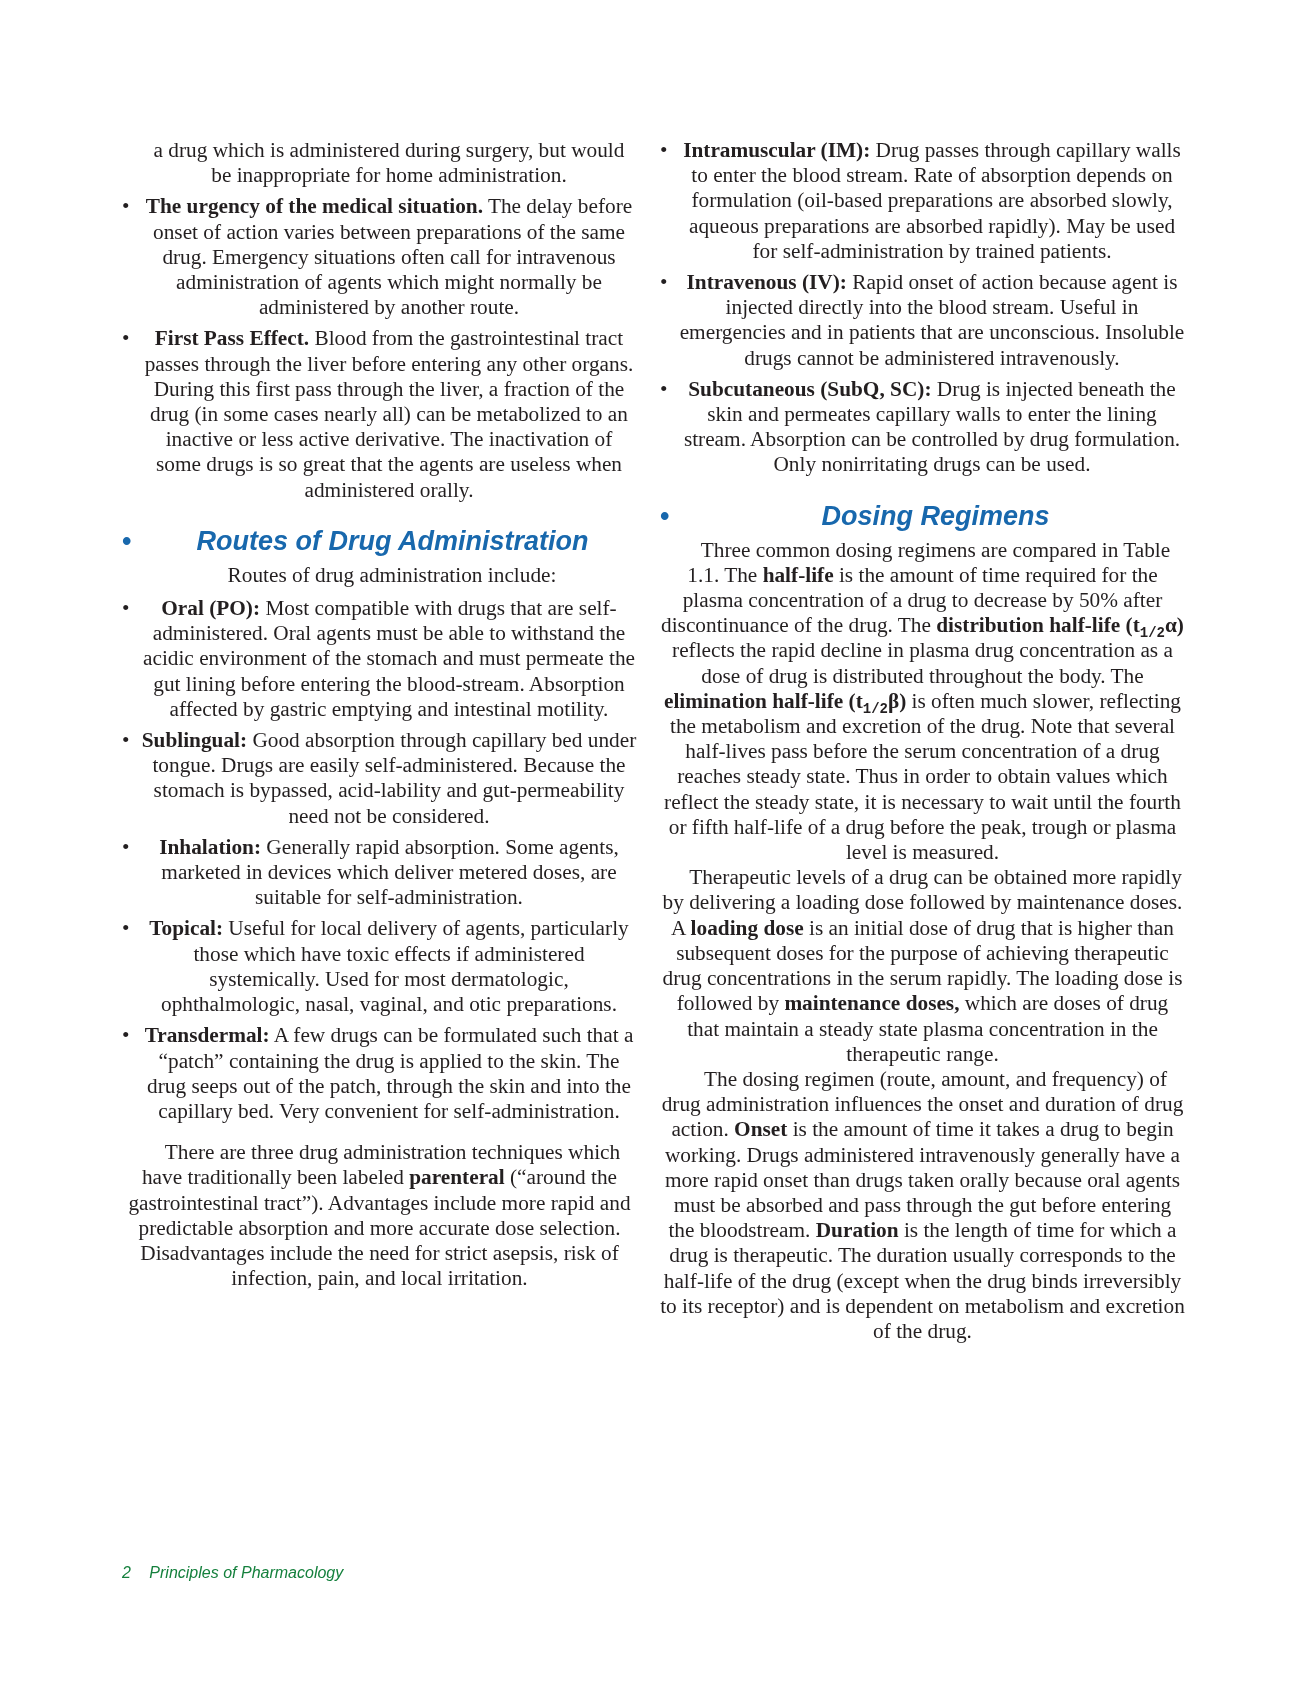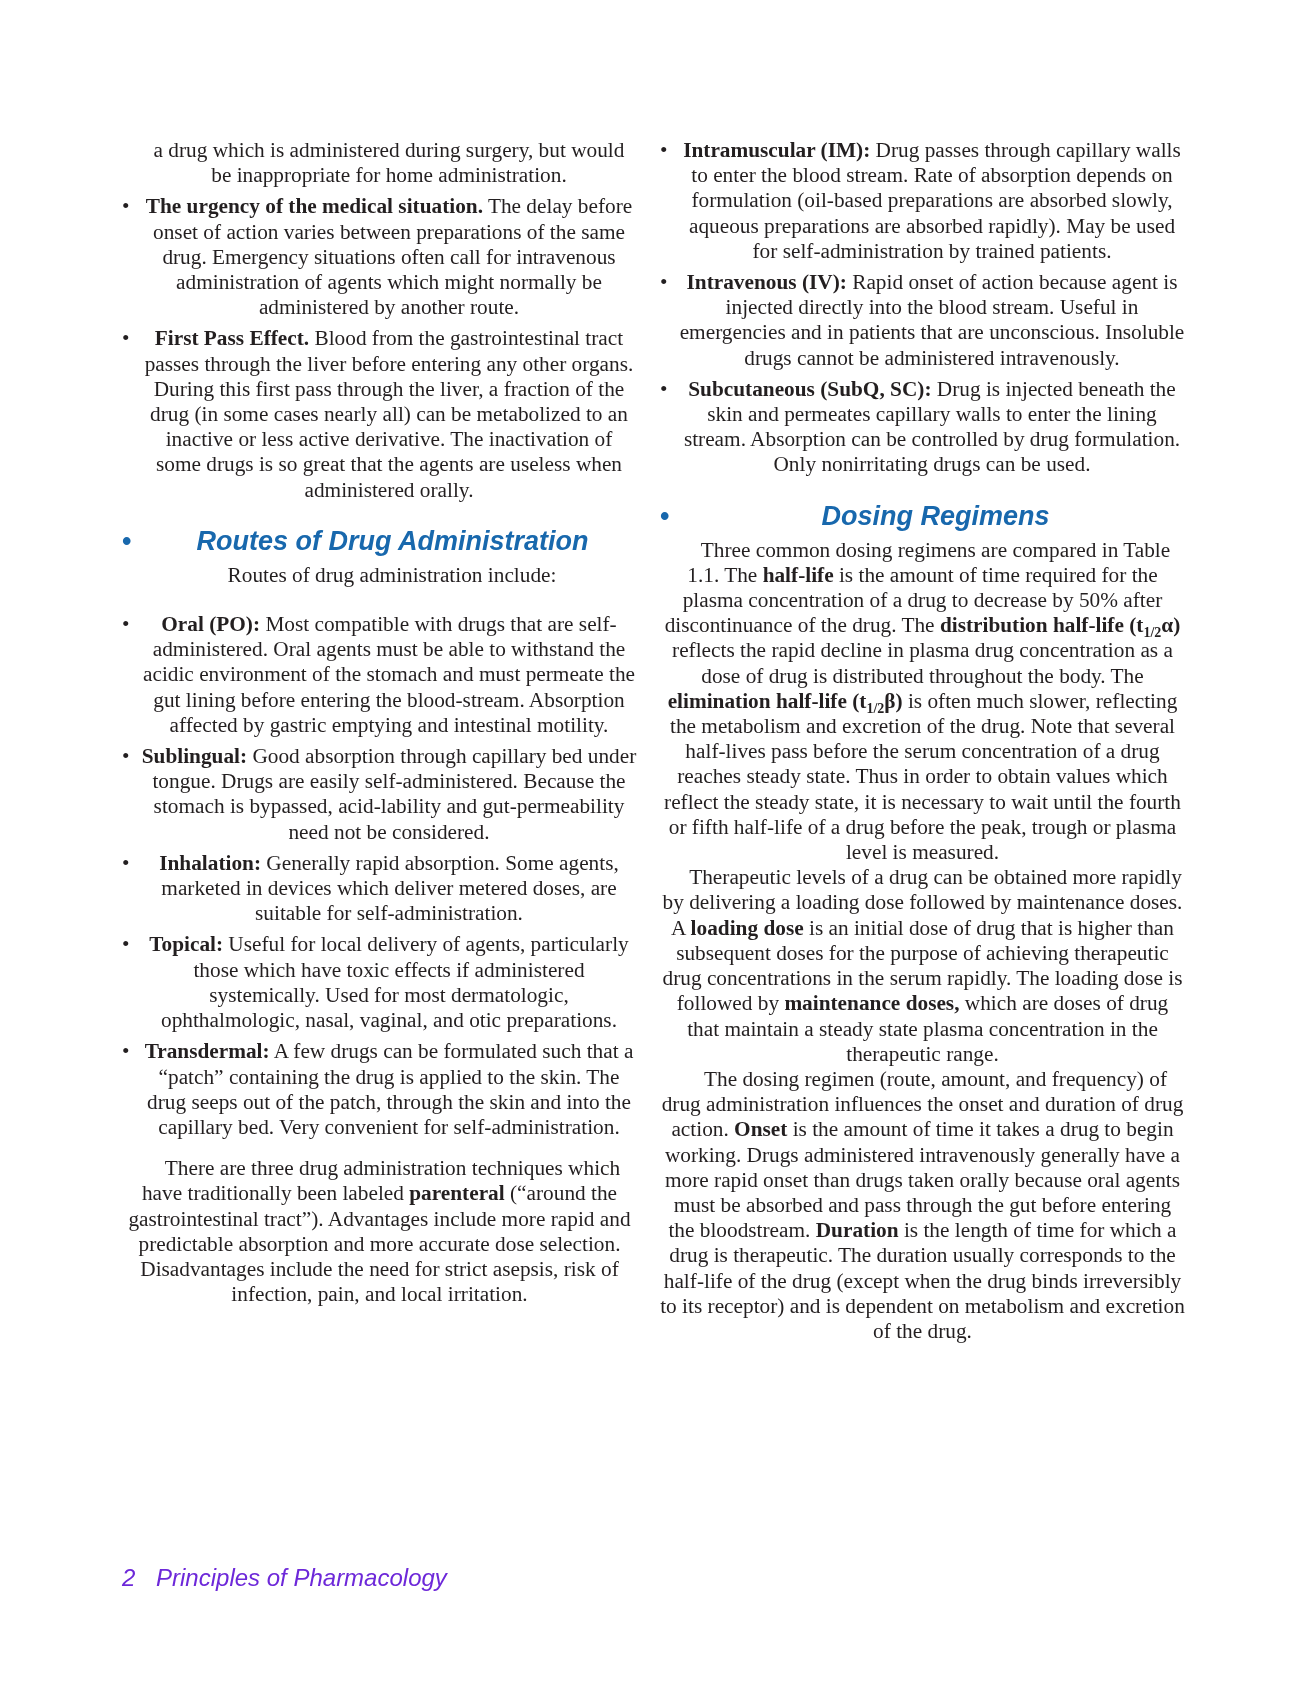--- a/index.html
+++ b/index.html
@@ -9,24 +9,24 @@
   .col-right { left: 660px; width: 525px; }
   p { margin: 0; }
   b { font-weight: bold; }
   .cont { padding-left: 19px; }
   ul.bullets { list-style: none; margin: 0; padding: 0; }
   ul.bullets li { position: relative; padding-left: 19px; margin-top: 6px; }
   ul.bullets li::before { content: "•"; position: absolute; left: 0; top: 0; }
   .heading { font-family: "Liberation Sans", "DejaVu Sans", sans-serif; font-style: italic; font-weight: bold; color: #1868ad; font-size: 27px; line-height: 32px; margin-top: 22px; margin-bottom: 6px; position: relative; padding-left: 26px; }
   .heading .bullet { position: absolute; left: 0; top: 0; font-style: normal; }
   .indent { text-indent: 26px; }
-  .intro { padding-left: 25px; margin-bottom: 24px; }
+  .intro { padding-left: 25px; margin-bottom: 8px; }
   .para-gap { margin-top: 16px; }
-  sub { font-size: 14px; line-height: 0; font-weight: bold; }
-  .footer { position: absolute; left: 122px; top: 1564px; font-family: "Liberation Sans", "DejaVu Sans", sans-serif; font-style: italic; font-size: 24px; color: #6d28d9; }
+  sub { font-size: 14px; line-height: 0; font-weight: bold; font-family: Liberation Mono, monospace; }
+  .footer { position: absolute; left: 122px; top: 1564px; font-family: "Liberation Sans", "DejaVu Sans", sans-serif; font-style: italic; font-size: 16px; color: #15803d; }
   .footer .num { margin-right: 14px; }
 </style>
 </head>
 <body>
 
 <div class="col col-left">
   <p class="cont">a drug which is administered during surgery, but would be inappropriate for home administration.</p>
 
   <ul class="bullets">
     <li><b>The urgency of the medical situation.</b><span> The delay before onset of action varies between preparations of the same drug. Emergency situations often call for intravenous administration of agents which might normally be administered by another route.</span></li>

